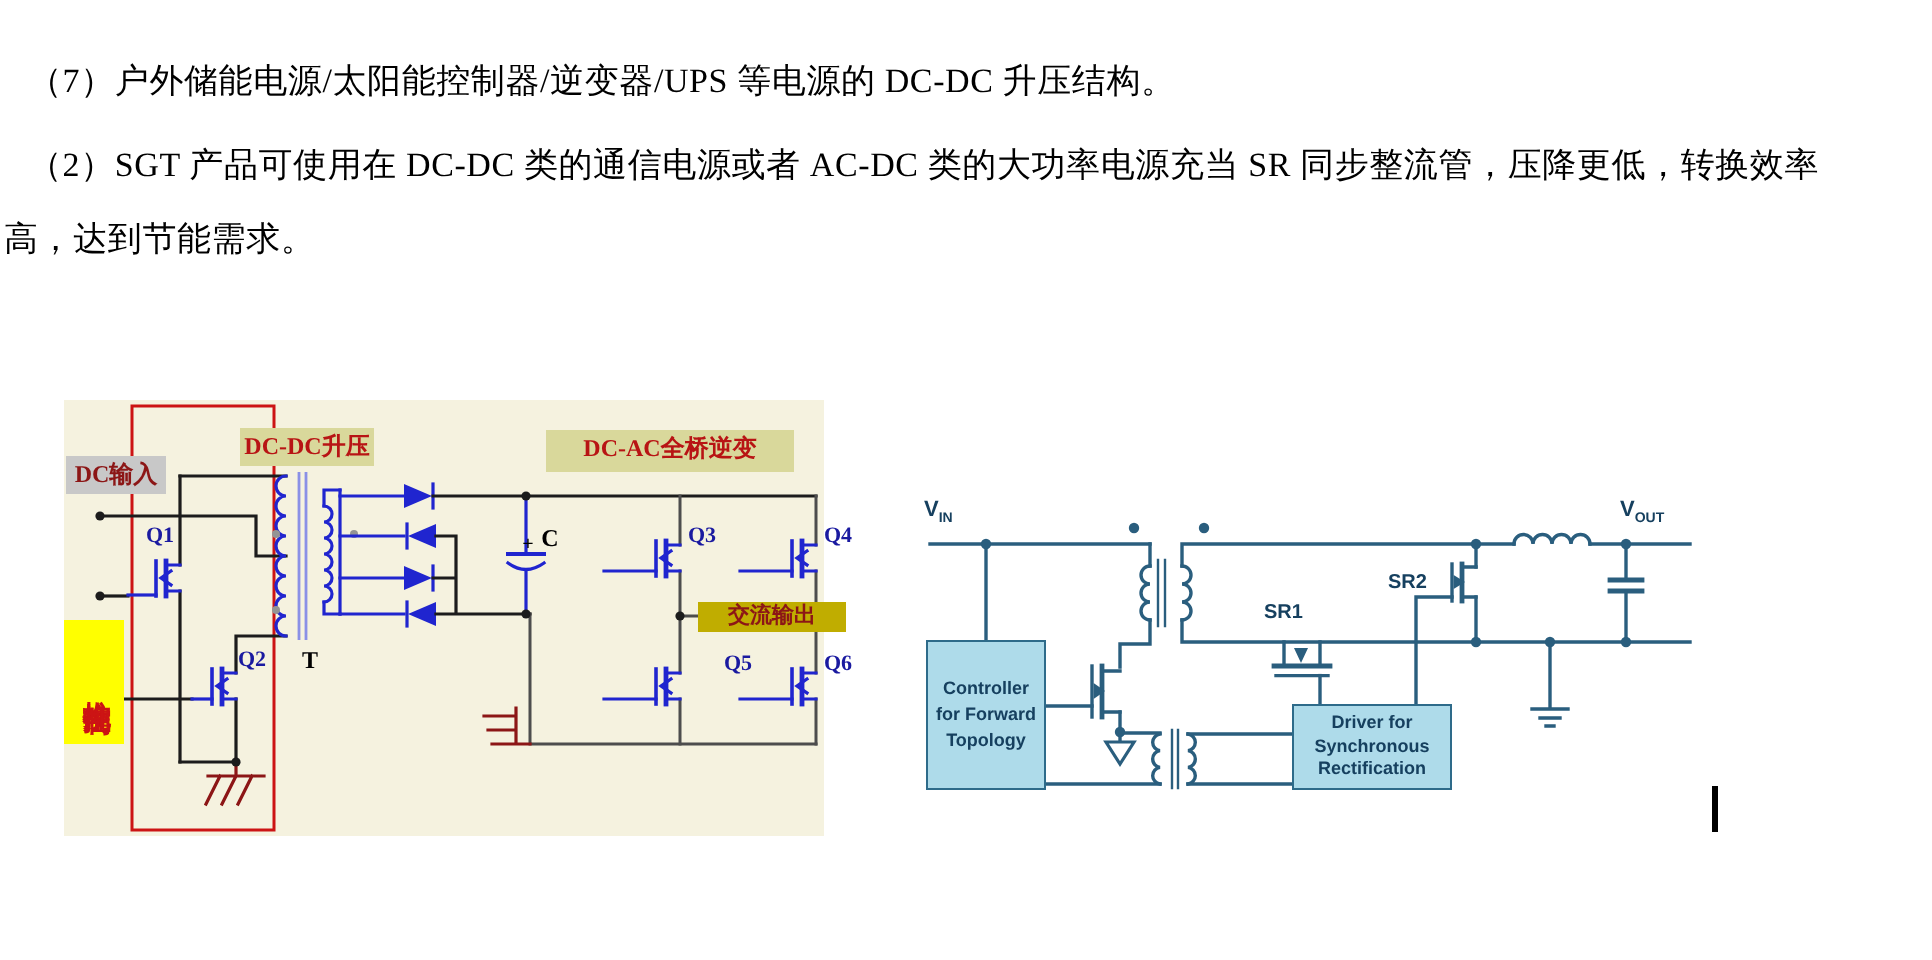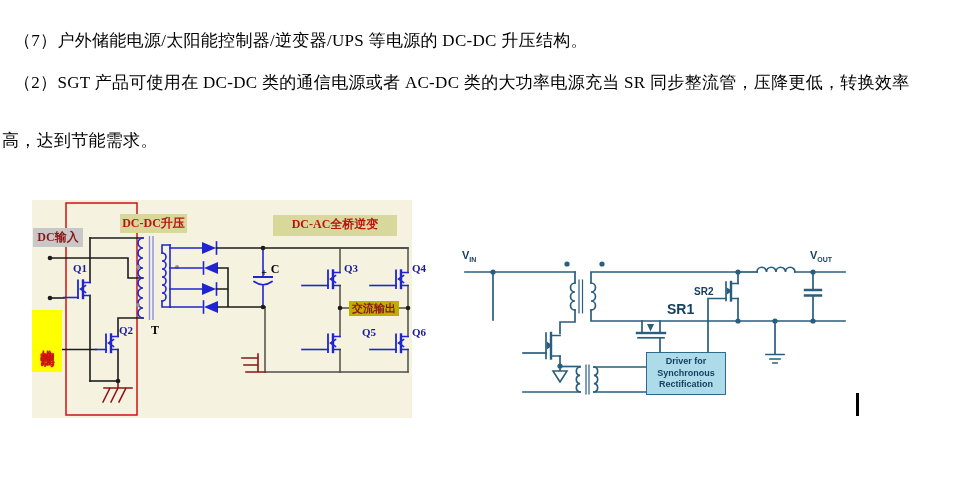--- a/index.html
+++ b/index.html
@@ -43,21 +43,21 @@
   .rdot{fill:var(--rd-line);}
   .gtri{stroke:var(--rd-line);stroke-width:1.6;fill:#ffffff;}
 </style>
 </head>
 <body>
 
 <div class="page">
 
   <div class="docline" style="left:14px;top:29px;">（7）户外储能电源/太阳能控制器/逆变器/UPS 等电源的 DC-DC 升压结构。</div>
   <div class="docline" style="left:14px;top:71px;">（2）SGT 产品可使用在 DC-DC 类的通信电源或者 AC-DC 类的大功率电源充当 SR 同步整流管，压降更低，转换效率</div>
-  <div class="docline" style="left:2px;top:129px;">高，达到节能需求。</div>
+  <div class="docline" style="left:2px;top:108px;">高，达到节能需求。</div>
 
   <div class="fig" style="left:26px;top:196px;width:390px;height:228px;">
     <svg width="390" height="228" viewBox="0 0 390 228">
       <rect x="6" y="4" width="380" height="218" fill="var(--diagram-bg)"></rect>
       <rect x="40" y="7" width="71" height="212" class="rr"></rect>
 
       <g>
         <path class="wk" d="M24,62 H102 V82 H117"></path>
         <path class="wk" d="M24,102 H38"></path>
         <path class="wk" d="M13,153.5 H70"></path>
@@ -167,21 +167,21 @@
         <circle class="dot" cx="237" cy="111" r="2.3"></circle>
         <circle class="dot" cx="314" cy="112" r="2.3"></circle>
         <circle class="dot" cx="382" cy="112" r="2.3"></circle>
       </g>
     </svg>
 
     <div class="lbl boxlbl" style="left:7px;top:32px;width:50px;height:19px;line-height:19px;font-size:12px;background:var(--label-gray-bg);color:var(--dark-red);">DC输入</div>
     <div class="lbl boxlbl" style="left:94px;top:18px;width:67px;height:19px;line-height:19px;font-size:12px;background:var(--label-khaki-bg);color:var(--label-red);">DC-DC升压</div>
     <div class="lbl boxlbl" style="left:247px;top:19px;width:124px;height:21px;line-height:19px;font-size:12px;background:var(--label-khaki-bg);color:var(--label-red);">DC-AC全桥逆变</div>
     <div class="lbl boxlbl" style="left:6px;top:114px;width:30px;height:62px;font-size:14px;line-height:30px;background:var(--label-yellow-bg);color:var(--highlight-red);writing-mode:vertical-rl;text-orientation:upright;letter-spacing:1px;">推挽控制</div>
-    <div class="lbl boxlbl" style="left:323px;top:105px;width:50px;height:15px;line-height:15px;font-size:11px;background:var(--label-olive-bg);color:var(--dark-red);">交流输出</div>
+    <div class="lbl boxlbl" style="left:323px;top:105px;width:74px;height:15px;line-height:15px;font-size:11px;background:var(--label-olive-bg);color:var(--dark-red);">交流输出</div>
 
     <div class="lbl qlbl" style="left:44px;top:66px;">Q1</div>
     <div class="lbl qlbl" style="left:90px;top:128px;">Q2</div>
     <div class="lbl qlbl" style="left:315px;top:66px;">Q3</div>
     <div class="lbl qlbl" style="left:383px;top:66px;">Q4</div>
     <div class="lbl qlbl" style="left:333px;top:130px;">Q5</div>
     <div class="lbl qlbl" style="left:383px;top:130px;">Q6</div>
     <div class="lbl" style="left:122px;top:127px;width:14px;font-size:12px;color:#000;">T</div>
     <div class="lbl" style="left:233px;top:71px;width:10px;font-size:10px;color:#000;">+</div>
     <div class="lbl" style="left:243px;top:66px;width:12px;font-size:12px;color:#000;">C</div>
@@ -276,19 +276,20 @@
         <circle class="rdot" cx="365" cy="85" r="2.6"></circle>
       </g>
     </svg>
 
     <div class="rlbl" style="left:14px;top:13px;font-size:11px;">
       <span>V</span><sub style="font-size:7px;">IN</sub>
     </div>
     <div class="rlbl" style="left:362px;top:13px;font-size:11px;">
       <span>V</span><sub style="font-size:7px;">OUT</sub>
     </div>
-    <div class="rlbl" style="left:184px;top:65px;font-size:14px;margin-left:35px;">SR1</div>
+    <div class="rlbl" style="left:184px;top:65px;font-size:10px;">SR1</div>
     <div class="rlbl" style="left:246px;top:50px;font-size:10px;">SR2</div>
+    <div class="rbox" style="left:15px;top:84px;width:60px;height:75px;font-size:9px;line-height:13px;padding:2px;">Controller for Forward Topology</div>
     <div class="rbox" style="left:198px;top:116px;width:80px;height:43px;font-size:9px;line-height:11.5px;padding:4px;">Driver for Synchronous Rectification</div>
   </div>
 
   <div class="cursor" style="left:856px;top:393px;width:3px;height:23px;"></div>
 </div>
 
 </body></html>

